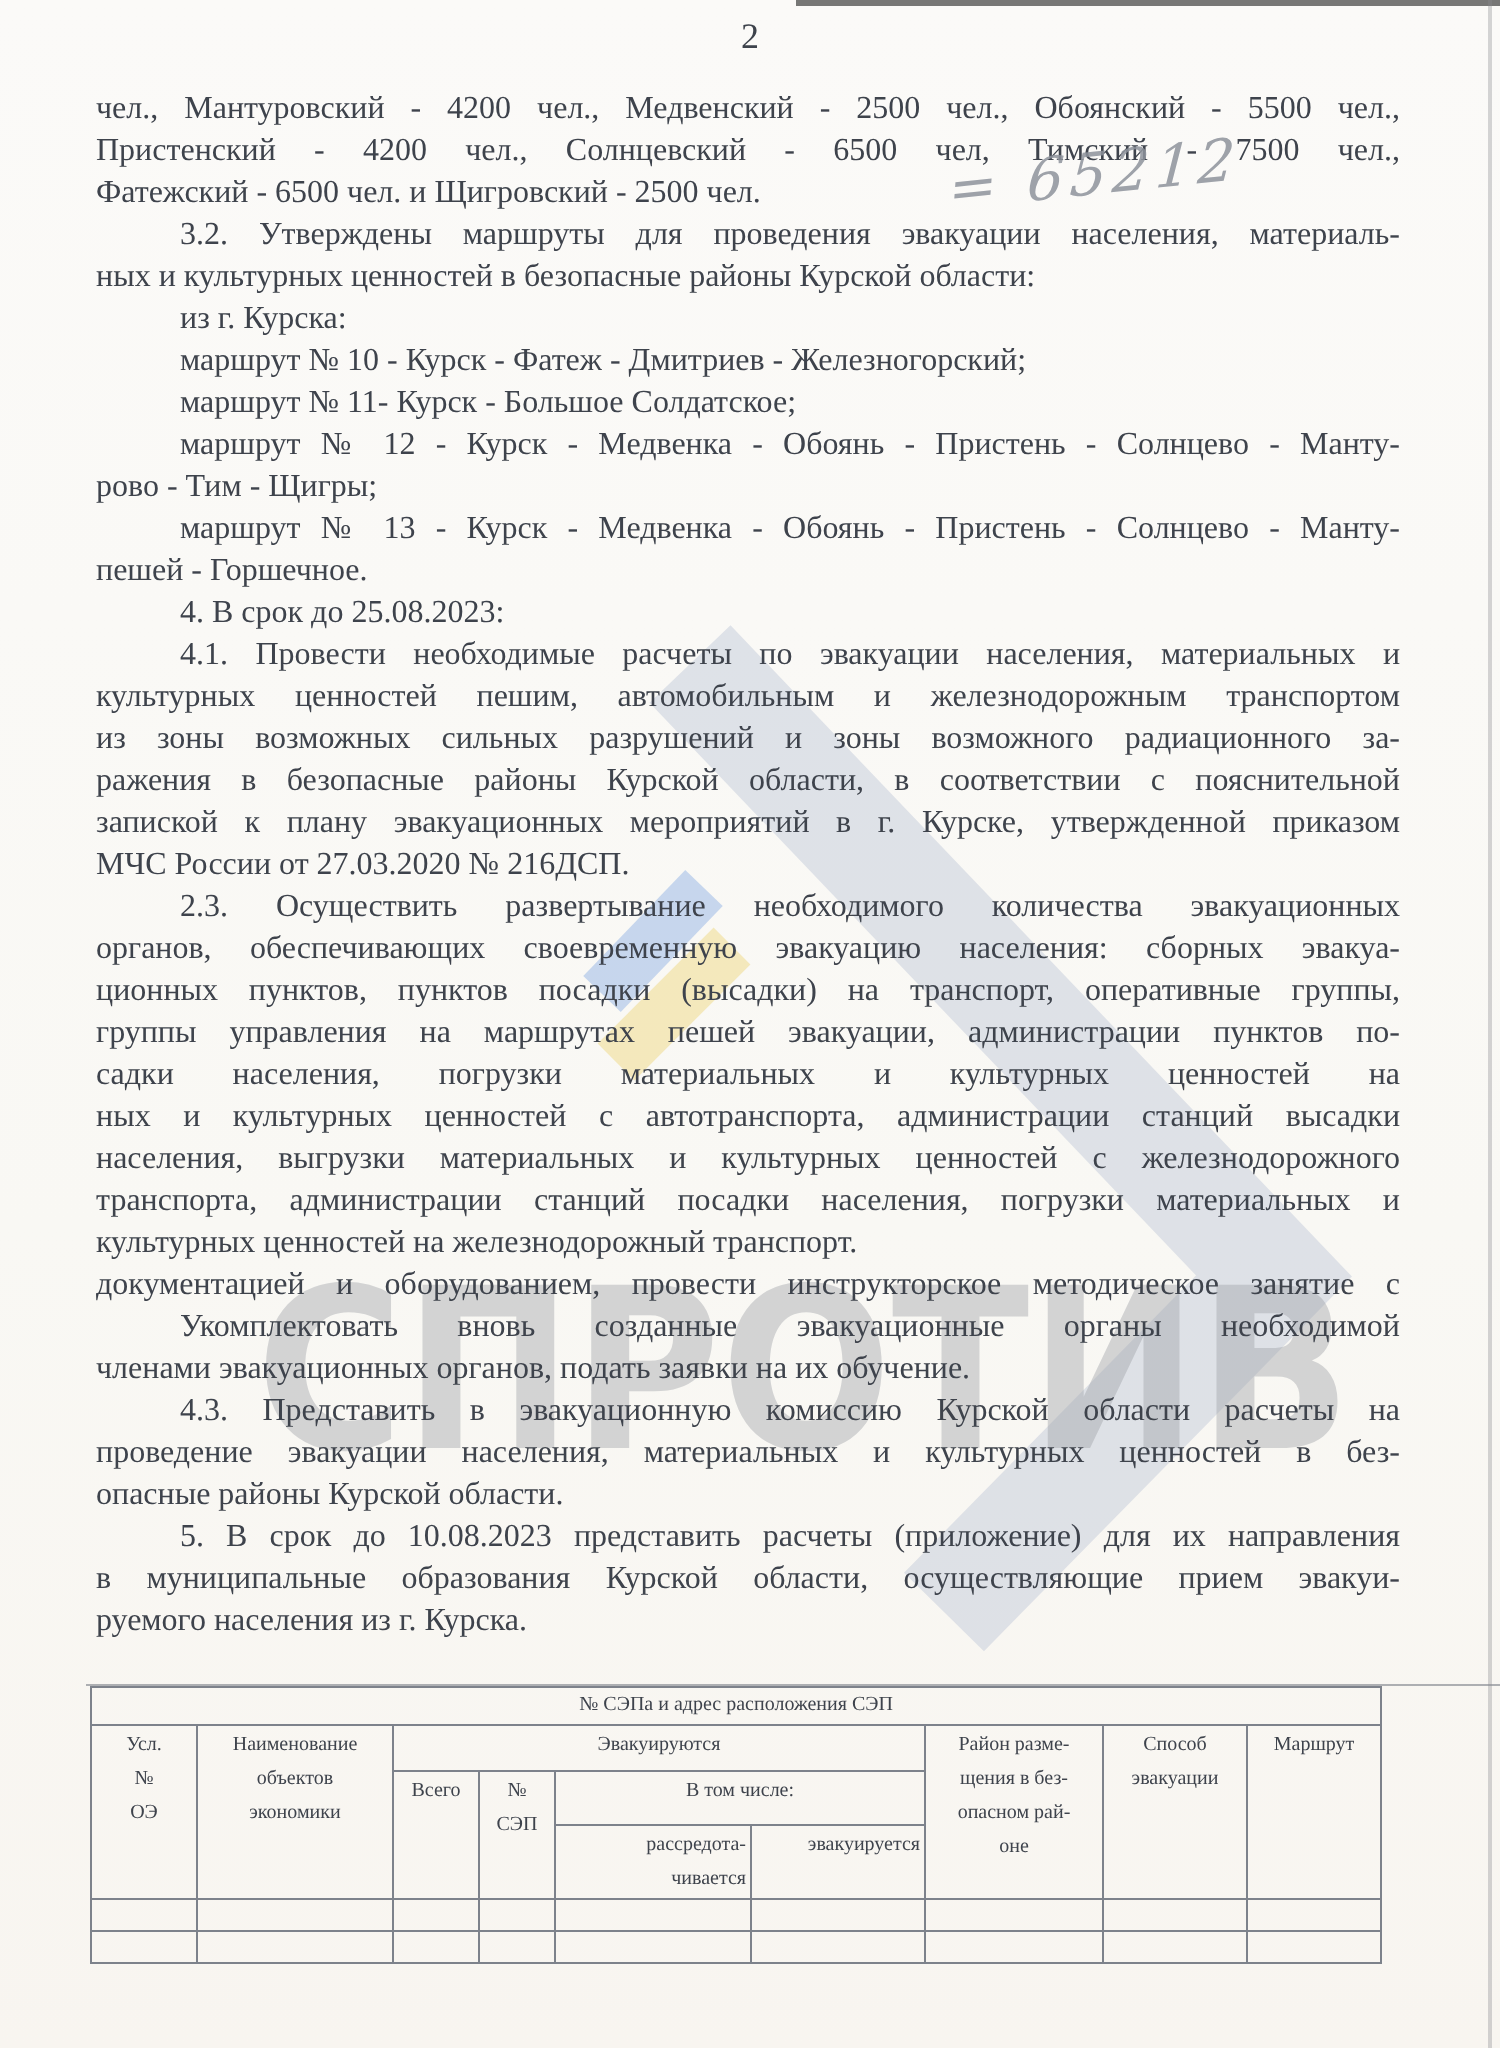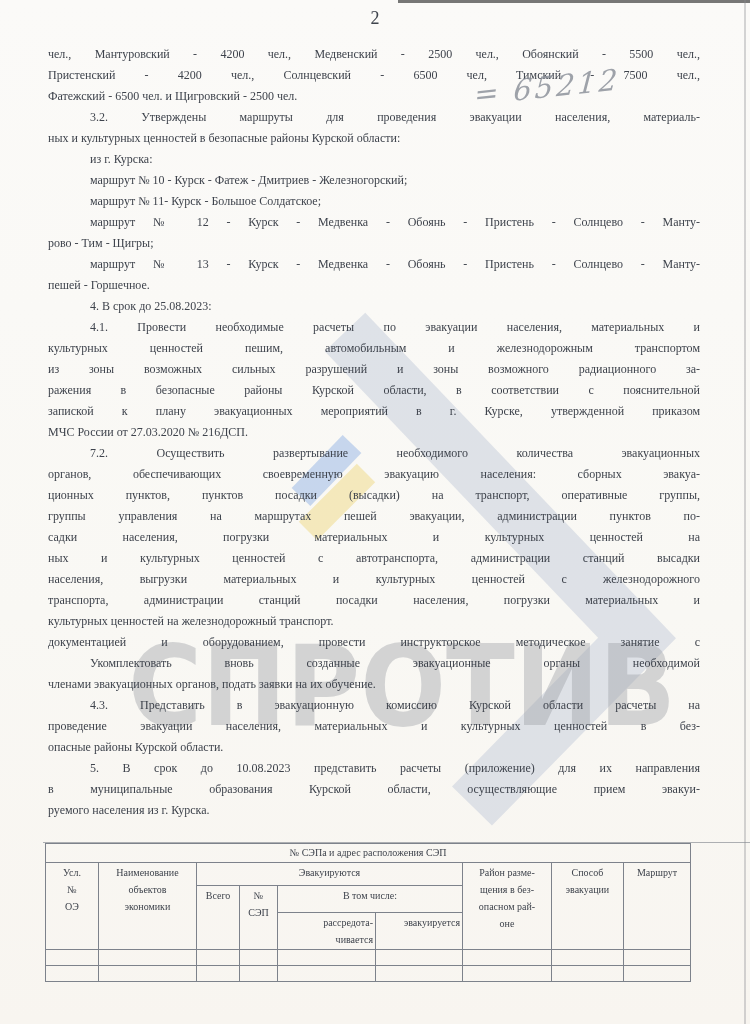--- a/index.html
+++ b/index.html
@@ -28,21 +28,21 @@
 
   
   .handwritten {
     position:absolute; left:474px; top:70px; z-index:3;
     font-family:"DejaVu Serif", serif; font-style:italic;
     font-size:29px; letter-spacing:3px; color:#8e939c; opacity:.85;
     transform:rotate(-6deg) skewX(-10deg);
   }
 
   
-  .text-block { position:absolute; left:48px; top:44px; width:652px; font-size:12px; z-index:2; }
+  .text-block { position:absolute; left:48px; top:44px; width:652px; font-size:16px; z-index:2; }
   .tline { height:21px; line-height:21px; text-align:left; }
   .tline.just { text-align:justify; text-align-last:justify; }
   .tline.ind { text-indent:42px; }
 
   
   .doc-table {
     position:absolute; left:45px; top:843px; width:645px; z-index:2;
     border-collapse:collapse; table-layout:fixed;
     font-size:10px; color:#3e434c; background:transparent;
   }
@@ -92,21 +92,21 @@
       <div class="tline">рово - Тим - Щигры;</div>
       <div class="tline just ind">маршрут № 13 - Курск - Медвенка - Обоянь - Пристень - Солнцево - Манту-</div>
       <div class="tline">пешей - Горшечное.</div>
       <div class="tline ind">4. В срок до 25.08.2023:</div>
       <div class="tline just ind">4.1. Провести необходимые расчеты по эвакуации населения, материальных и</div>
       <div class="tline just">культурных ценностей пешим, автомобильным и железнодорожным транспортом</div>
       <div class="tline just">из зоны возможных сильных разрушений и зоны возможного радиационного за-</div>
       <div class="tline just">ражения в безопасные районы Курской области, в соответствии с пояснительной</div>
       <div class="tline just">запиской к плану эвакуационных мероприятий в г. Курске, утвержденной приказом</div>
       <div class="tline">МЧС России от 27.03.2020 № 216ДСП.</div>
-      <div class="tline just ind">7.2. Осуществить развертывание необходимого количества эвакуационных</div>
+      <div class="tline just ind">2.3. Осуществить развертывание необходимого количества эвакуационных</div>
       <div class="tline just">органов, обеспечивающих своевременную эвакуацию населения: сборных эвакуа-</div>
       <div class="tline just">ционных пунктов, пунктов посадки (высадки) на транспорт, оперативные группы,</div>
       <div class="tline just">группы управления на маршрутах пешей эвакуации, администрации пунктов по-</div>
       <div class="tline just">садки населения, погрузки материальных и культурных ценностей на</div>
       <div class="tline just">ных и культурных ценностей с автотранспорта, администрации станций высадки</div>
       <div class="tline just">населения, выгрузки материальных и культурных ценностей с железнодорожного</div>
       <div class="tline just">транспорта, администрации станций посадки населения, погрузки материальных и</div>
       <div class="tline">культурных ценностей на железнодорожный транспорт.</div>
       <div class="tline just">документацией и оборудованием, провести инструкторское методическое занятие с</div>
       <div class="tline just ind">Укомплектовать вновь созданные эвакуационные органы необходимой</div>

